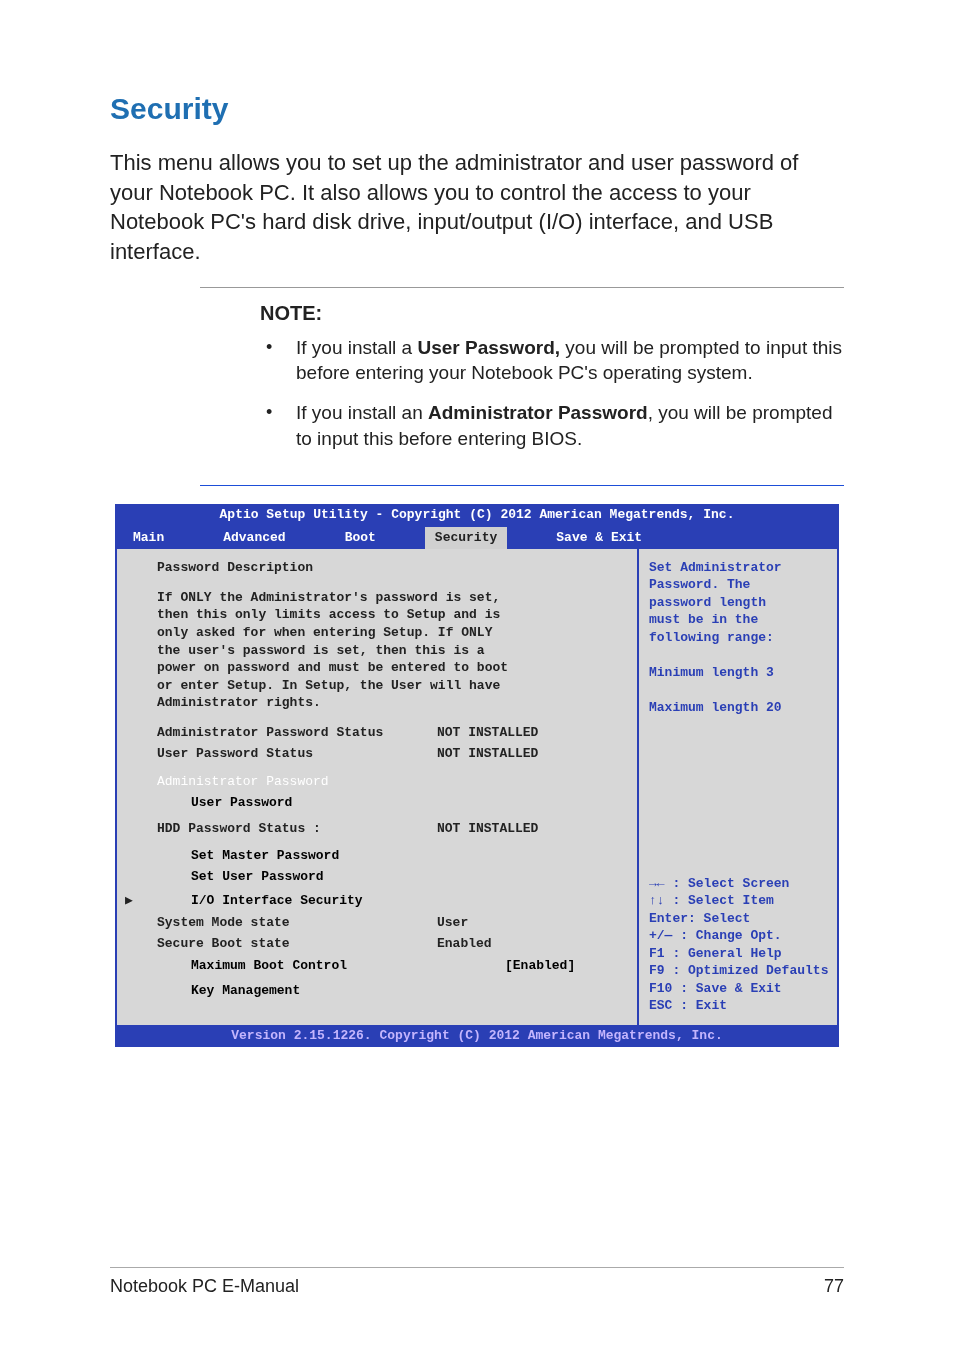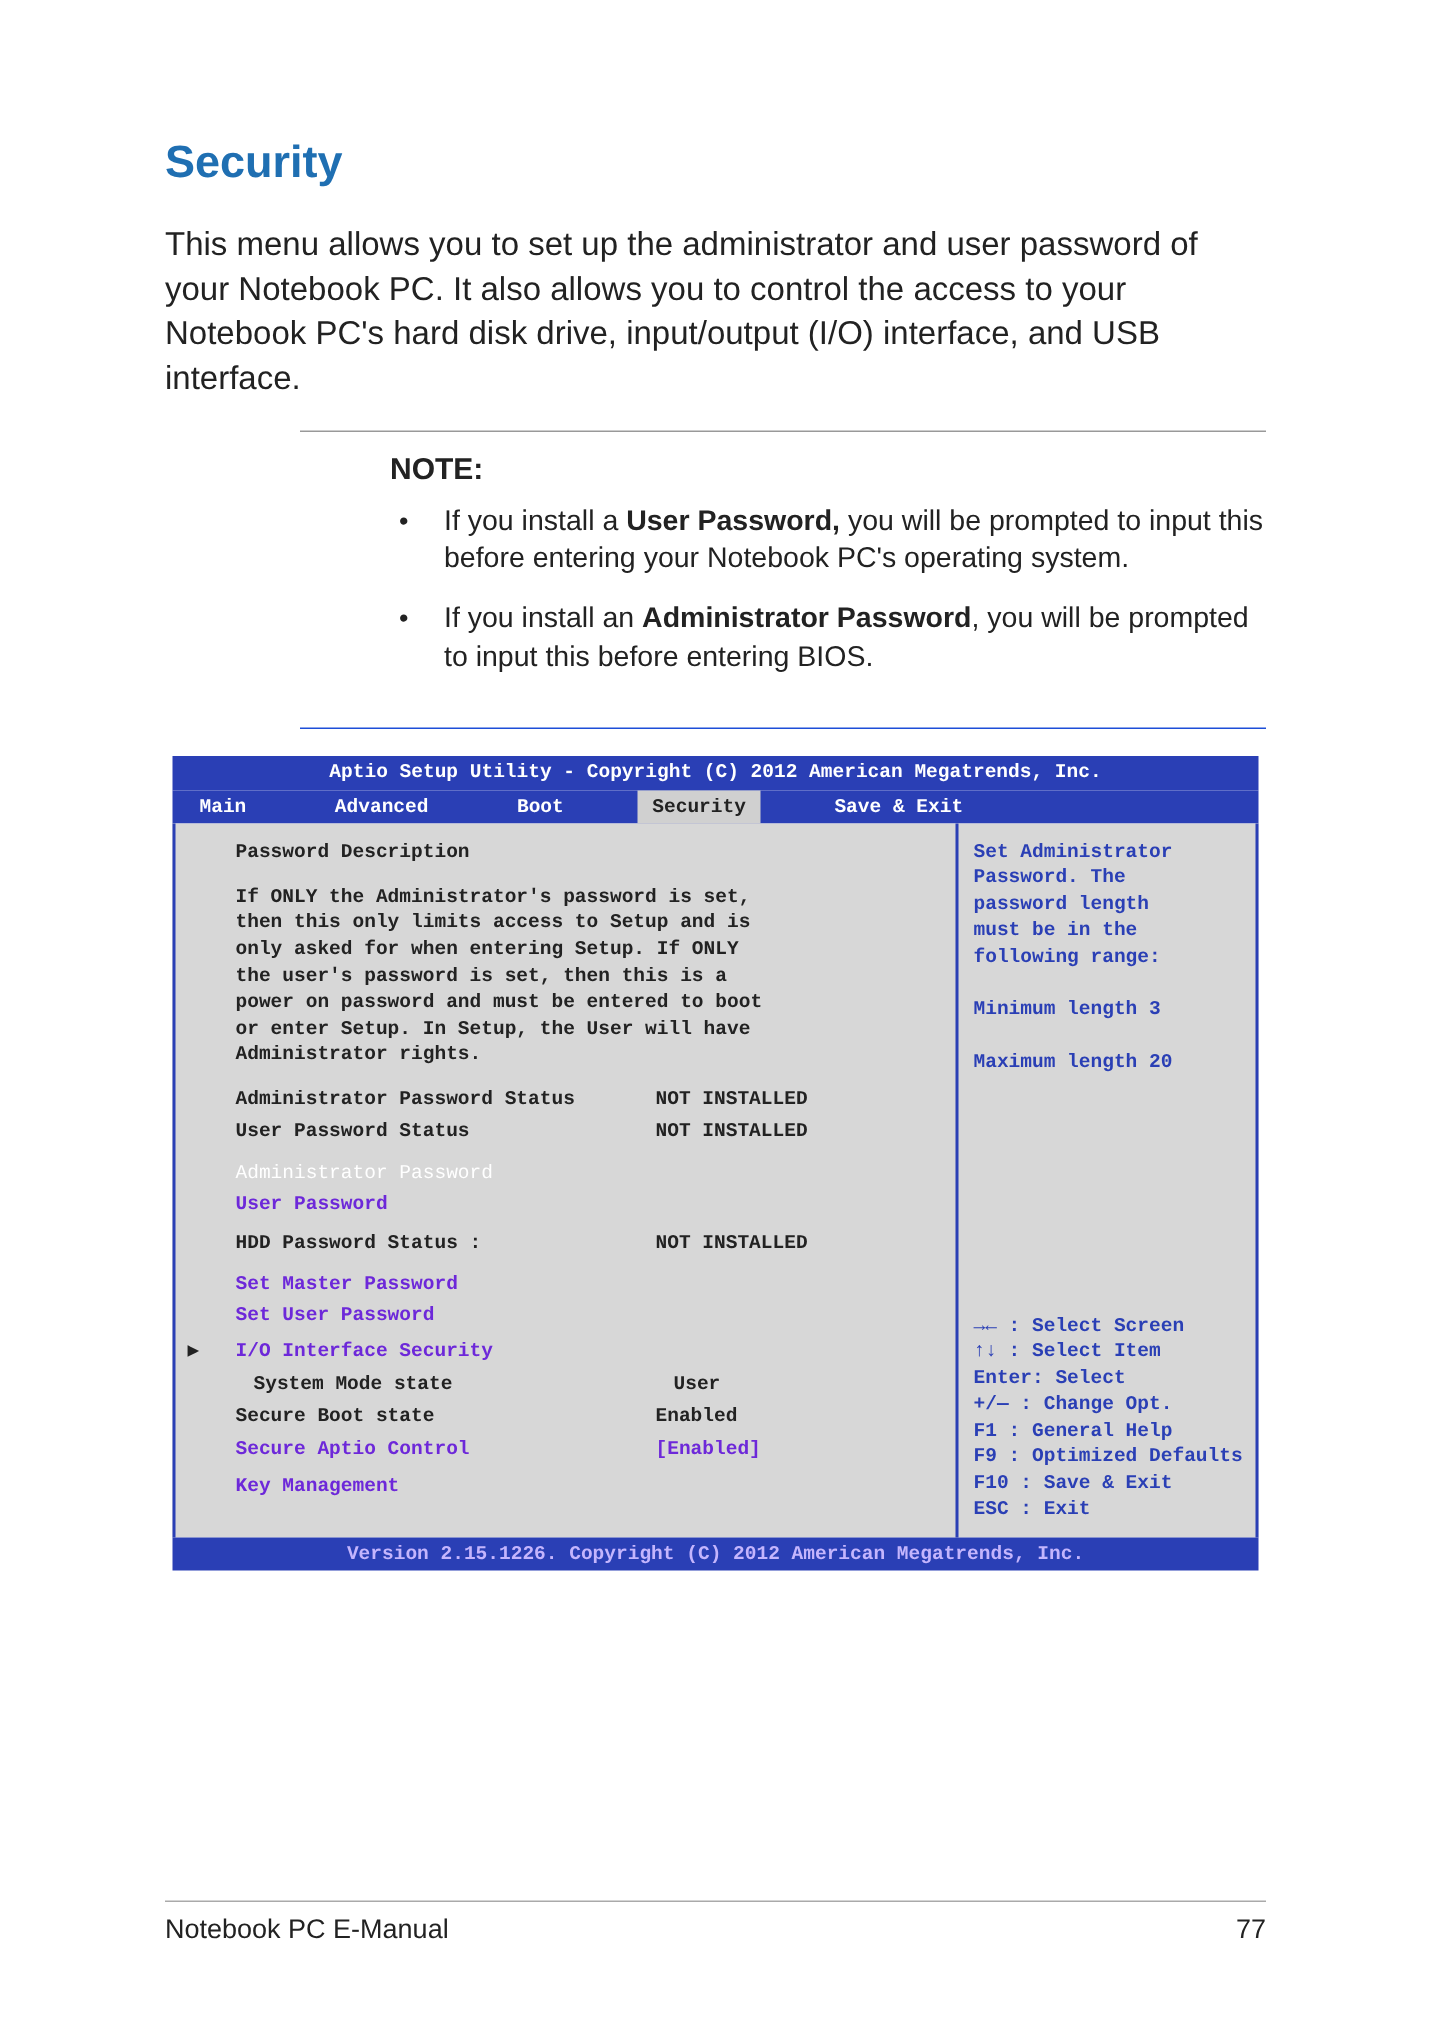--- a/index.html
+++ b/index.html
@@ -21,21 +21,21 @@
   .bios-tabs span { padding: 2px 10px 2px 10px; }
   .bios-tabs span.active { background: #d0d0d0; color: #222; }
   .bios-body { display: flex; border-left: 2px solid #2a3fb5; border-right: 2px solid #2a3fb5; background: #d7d7d7; }
   .bios-left { flex: 1; padding: 10px 14px 22px 40px; position: relative; color: #222; }
   .bios-left .pd-title { font-weight: bold; margin-bottom: 12px; }
   .bios-left p.desc { font-weight: bold; white-space: pre-line; line-height: 1.35; margin-bottom: 12px; }
   .bios-left .row { display: flex; font-weight: bold; margin-bottom: 3px; }
   .bios-left .row .lbl { width: 280px; }
   .bios-left .row .val { }
   .bios-left .sel { color: #fff; font-weight: normal; margin: 10px 0 3px 0; }
-  .bios-left .link { color: #6d28d9; font-weight: bold; margin-bottom: 3px; }
+  .bios-left .link { color: #000000; font-weight: bold; margin-bottom: 3px; margin-left: 34px; }
   .bios-left .arrow { position: absolute; left: 4px; color: #222; font-weight: bold; }
   .bios-right { width: 200px; border-left: 2px solid #2a3fb5; padding: 10px 6px 10px 10px; color: #2a3fb5; font-weight: bold; display: flex; flex-direction: column; justify-content: space-between; }
   .bios-right .help-top p { line-height: 1.35; }
   .bios-right .help-bot p { line-height: 1.35; white-space: nowrap; }
   .bios-bottom { background: #2a3fb5; color: #c4b5fd; text-align: center; padding: 2px 0; font-weight: bold; }
 
   .footer { position: absolute; bottom: 48px; left: 110px; right: 110px; display: flex; justify-content: space-between; border-top: 1px solid #aaa; padding-top: 8px; font-size: 18px; }
 </style>
 </head>
 <body>
@@ -94,31 +94,31 @@
         </div>
 
         <div class="link">Set Master Password</div>
         <div class="link" style="margin-bottom:6px;">Set User Password</div>
 
         <div style="position:relative;">
           <span class="arrow" style="left:-32px;top:0;">▶</span>
           <div class="link">I/O Interface Security</div>
         </div>
 
-        <div class="row" style="margin-top:4px;margin-left:12px;">
+        <div class="row" style="margin-top:4px;">
           <span class="lbl">System Mode state</span>
           <span class="val">User</span>
         </div>
         <div class="row">
           <span class="lbl">Secure Boot state</span>
           <span class="val">Enabled</span>
         </div>
 
         <div class="row">
-          <span class="lbl link" style="width:280px;">Secure Aptio Control</span>
+          <span class="lbl link" style="width:280px;">Maximum Boot Control</span>
           <span class="val link">[Enabled]</span>
         </div>
         <div class="link" style="margin-top:4px;">Key Management</div>
       </div>
 
       <div class="bios-right">
         <div class="help-top">
           <p style="white-space:pre-line;">Set Administrator
 Password. The
 password length

